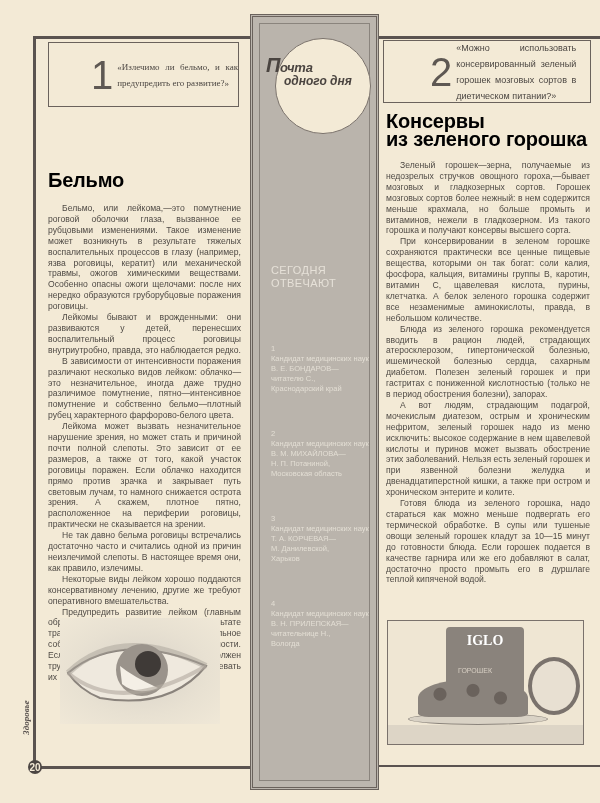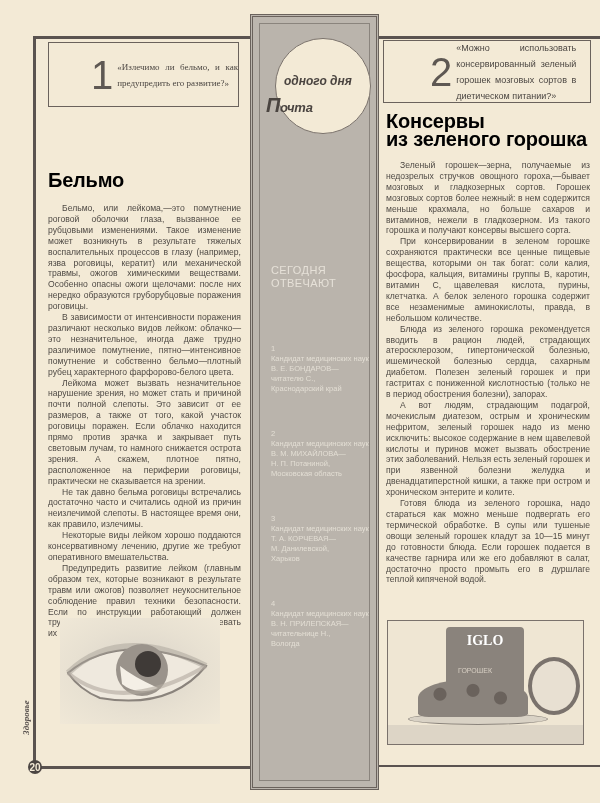--- a/index.html
+++ b/index.html
@@ -71,21 +71,21 @@
   .sidebar-inner {
     position: absolute; left: 6px; top: 6px; right: 6px; bottom: 6px;
     border: 1px solid #8a847d; background: #bab4ac;
   }
   .mast-circle {
     position: absolute; left: 15px; top: 14px; width: 96px; height: 96px;
     border-radius: 50%; background: #f3ead6; border: 1px solid #7a726c;
   }
   .mast-text1 {
     position: absolute; left: 6px; top: 30px; font-size: 13px; font-weight: bold; font-style: italic;
-    color: #4a4440; letter-spacing: -0.3px; margin-top: 40px;
+    color: #4a4440; letter-spacing: -0.3px;
   }
   .mast-text1 .cap { font-size: 20px; }
   .mast-text2 {
     position: absolute; left: 24px; top: 50px; font-size: 12px; font-weight: bold; font-style: italic;
     color: #4a4440;
   }
   .answer-head {
     position: absolute; left: 11px; top: 240px; font-size: 11px; line-height: 13px;
     color: #e6e1d8; letter-spacing: 0.4px;
   }
@@ -143,20 +143,21 @@
 
   <div class="qbox qbox1">
     <span class="qnum">1</span>
     <span class="qtext">«Излечимо ли бельмо, и как предупредить его развитие?»</span>
   </div>
 
   <div class="left-col">
     <h2 class="title">Бельмо</h2>
     <div class="body-text">
       <p>Бельмо, или лейкома,—это помутнение роговой оболочки глаза, вызванное ее рубцовыми изменениями. Такое изменение может возникнуть в результате тяжелых воспалительных процессов в глазу (например, язва роговицы, кератит) или механической травмы, ожогов химическими веществами. Особенно опасны ожоги щелочами: после них нередко образуются груборубцовые поражения роговицы.</p>
+      <p>Лейкомы бывают и врожденными: они развиваются у детей, перенесших воспалительный процесс роговицы внутриутробно, правда, это наблюдается редко.</p>
       <p>В зависимости от интенсивности поражения различают несколько видов лейком: облачко—это незначительное, иногда даже трудно различимое помутнение, пятно—интенсивное помутнение и собственно бельмо—плотный рубец характерного фарфорово-белого цвета.</p>
       <p>Лейкома может вызвать незначительное нарушение зрения, но может стать и причиной почти полной слепоты. Это зависит от ее размеров, а также от того, какой участок роговицы поражен. Если облачко находится прямо против зрачка и закрывает путь световым лучам, то намного снижается острота зрения. А скажем, плотное пятно, расположенное на периферии роговицы, практически не сказывается на зрении.</p>
       <p>Не так давно бельма роговицы встречались достаточно часто и считались одной из причин неизлечимой слепоты. В настоящее время они, как правило, излечимы.</p>
       <p>Некоторые виды лейком хорошо поддаются консервативному лечению, другие же требуют оперативного вмешательства.</p>
       <p>Предупредить развитие лейком (главным образом тех, которые возникают в результате травм или ожогов) позволяет неукоснительное соблюдение правил техники безопасности. Если по инструкции работающий должен трудиться в защитной маске, очках, надевать их надо обязательно.</p>
     </div>
   </div>
 
   <div class="eye-box">
     <svg width="160" height="106" viewBox="0 0 160 106">
@@ -220,21 +221,21 @@
     <span class="qnum">2</span>
     <span class="qtext">«Можно использовать консервированный зеленый горошек мозговых сортов в диетическом питании?»</span>
   </div>
 
   <div class="right-col">
     <h2 class="title">
       <div>Консервы</div>
       <div>из зеленого горошка</div>
     </h2>
     <div class="body-text">
-      <p>Зеленый горошек—зерна, получаемые из недозрелых стручков овощного гороха,—бывает мозговых и гладкозерных сортов. Горошек мозговых сортов более нежный: в нем содержится меньше крахмала, но больше сахаров и витаминов, нежели в гладкозерном. Из такого горошка и получают консервы высшего сорта.</p>
+      <p>Зеленый горошек—зерна, получаемые из недозрелых стручков овощного гороха,—бывает мозговых и гладкозерных сортов. Горошек мозговых сортов более нежный: в нем содержится меньше крахмала, но больше промыть и витаминов, нежели в гладкозерном. Из такого горошка и получают консервы высшего сорта.</p>
       <p>При консервировании в зеленом горошке сохраняются практически все ценные пищевые вещества, которыми он так богат: соли калия, фосфора, кальция, витамины группы В, каротин, витамин С, щавелевая кислота, пурины, клетчатка. А белок зеленого горошка содержит все незаменимые аминокислоты, правда, в небольшом количестве.</p>
       <p>Блюда из зеленого горошка рекомендуется вводить в рацион людей, страдающих атеросклерозом, гипертонической болезнью, ишемической болезнью сердца, сахарным диабетом. Полезен зеленый горошек и при гастритах с пониженной кислотностью (только не в период обострения болезни), запорах.</p>
       <p>А вот людям, страдающим подагрой, мочекислым диатезом, острым и хроническим нефритом, зеленый горошек надо из меню исключить: высокое содержание в нем щавелевой кислоты и пуринов может вызвать обострение этих заболеваний. Нельзя есть зеленый горошек и при язвенной болезни желудка и двенадцатиперстной кишки, а также при остром и хроническом энтерите и колите.</p>
       <p>Готовя блюда из зеленого горошка, надо стараться как можно меньше подвергать его термической обработке. В супы или тушеные овощи зеленый горошек кладут за 10—15 минут до готовности блюда. Если горошек подается в качестве гарнира или же его добавляют в салат, достаточно просто промыть его в дуршлаге теплой кипяченой водой.</p>
     </div>
   </div>
 
   <div class="peas-photo">
     <div class="table-edge"></div>
     <div class="can">

